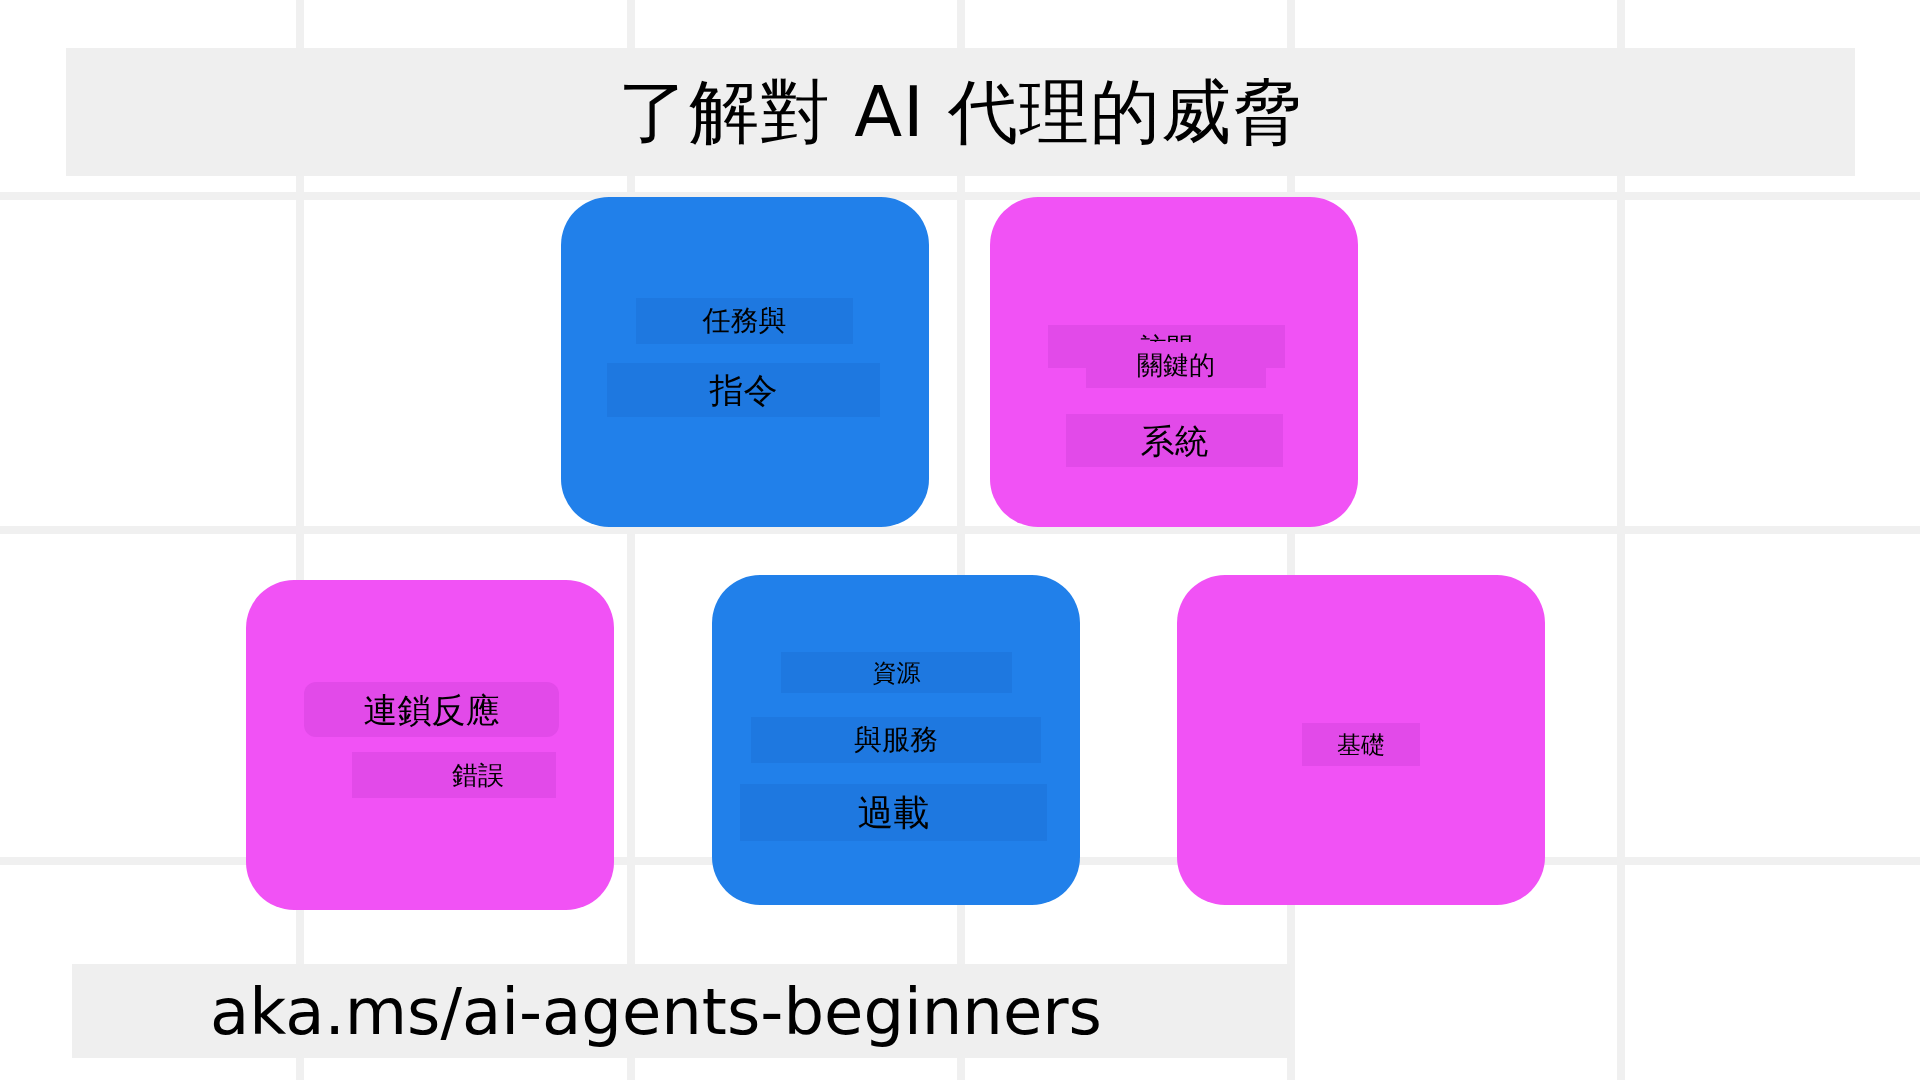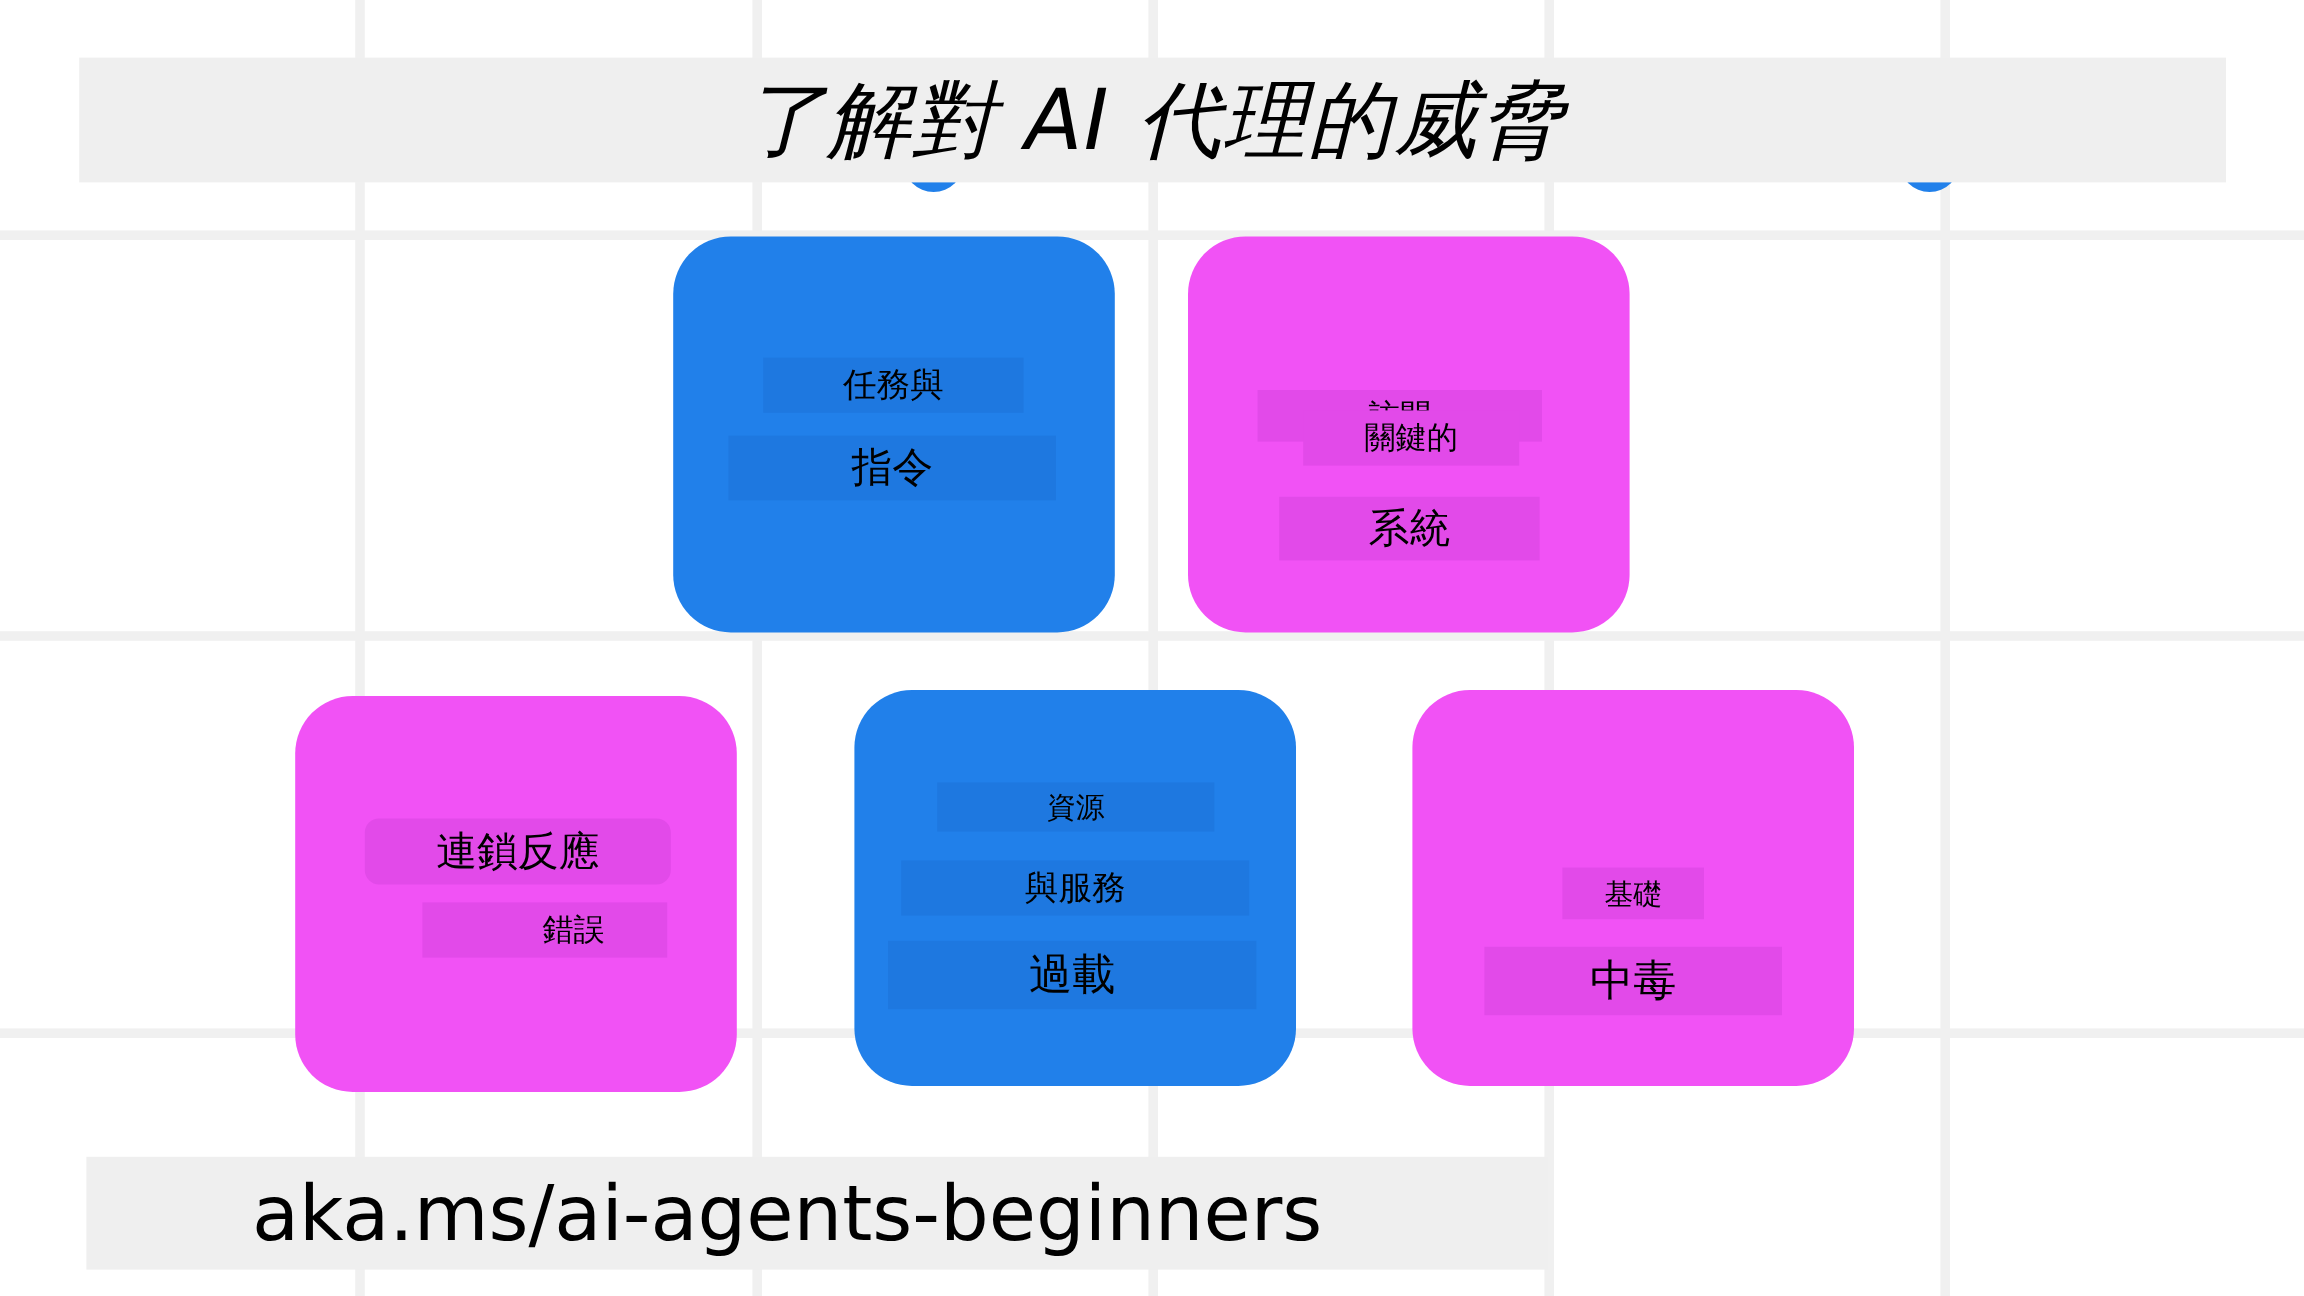--- a/index.html
+++ b/index.html
@@ -1,20 +1,20 @@
 <!DOCTYPE html>
 <html><head>
 <meta charset="utf-8">
 <style>
   html,body{margin:0;padding:0;}
   body{width:1920px;height:1080px;position:relative;overflow:hidden;background:#ffffff;font-family:"DejaVu Sans","Liberation Sans",sans-serif;}
   .vline{position:absolute;top:0;width:8px;height:1080px;background:#f0f0f0;}
   .hline{position:absolute;left:0;width:1920px;height:8px;background:#f0f0f0;}
   .dot{position:absolute;width:50px;height:50px;border-radius:50%;background:#2180ea;}
-  .title-bar{position:absolute;left:66px;top:48px;width:1789px;height:104px;background:#efefef;display:flex;align-items:center;justify-content:center;font-style:italic;}
+  .title-bar{position:absolute;left:66px;top:48px;width:1789px;height:128px;background:#efefef;display:flex;align-items:center;justify-content:center;}
   .title-text{font-size:70px;color:#000;letter-spacing:1px;line-height:1;}
   .card{position:absolute;width:368px;height:330px;border-radius:48px;}
   .card.blue{background:#2180ea;}
   .card.pink{background:#f152f5;}
   .lbl{position:absolute;display:flex;align-items:center;justify-content:center;line-height:1;white-space:nowrap;}
   .blue .lbl{background:#1e78e0;color:#000000;}
   .pink .lbl{background:#e24ae9;color:#000000;}
   .footer-bar{position:absolute;left:72px;top:964px;width:1218px;height:94px;background:#efefef;}
   .footer-text{position:absolute;left:210px;top:972px;font-size:64px;color:#000;line-height:80px;}
 </style>
@@ -54,17 +54,16 @@
 </div>
 
 <div class="card blue" style="left:712px;top:575px;text-align:center;">
   <div class="lbl" style="left:69px;top:77px;width:231px;height:41px;font-size:24px;">資源</div>
   <div class="lbl" style="left:39px;top:142px;width:290px;height:46px;font-size:28px;">與服務</div>
   <div class="lbl" style="left:28px;top:209px;width:307px;height:57px;font-size:36px;">過載</div>
 </div>
 
 <div class="card pink" style="left:1177px;top:575px;">
   <div class="lbl" style="left:125px;top:148px;width:118px;height:43px;font-size:24px;">基礎</div>
-  <div class="lbl" style="left:60px;top:214px;width:248px;height:57px;font-size:36px;">中毒</div>
 </div>
 
 <div class="footer-bar"></div>
 <span class="footer-text">aka.ms/ai-agents-beginners</span>
 
 </body></html>

